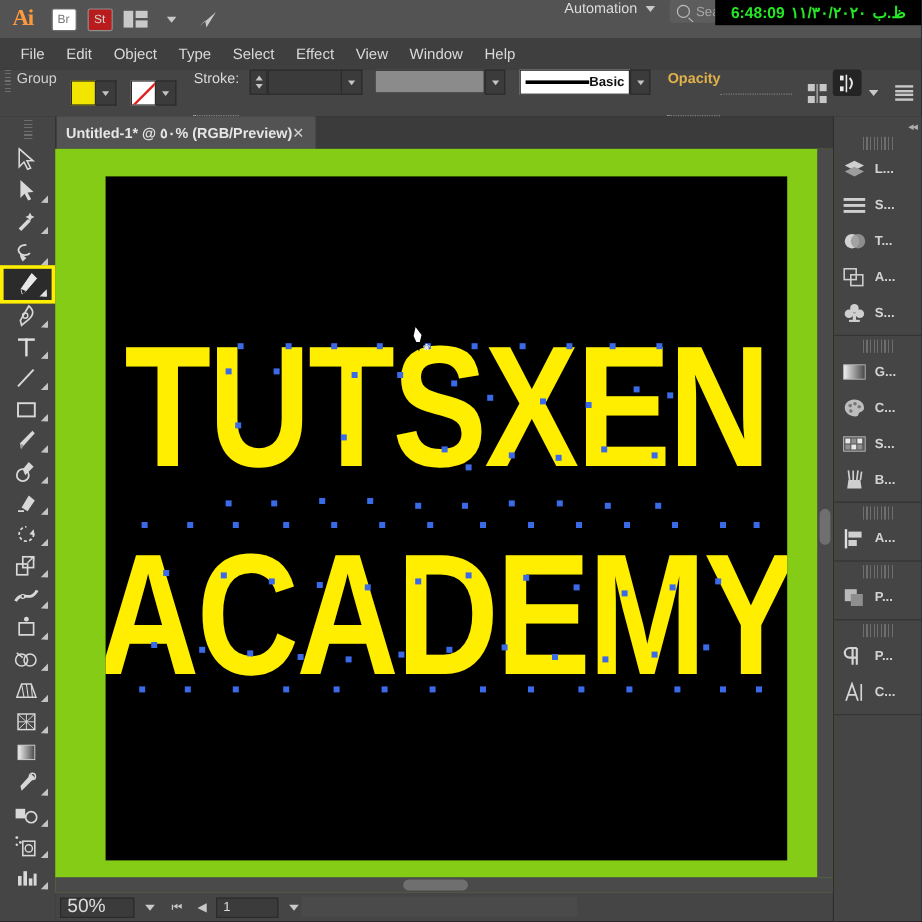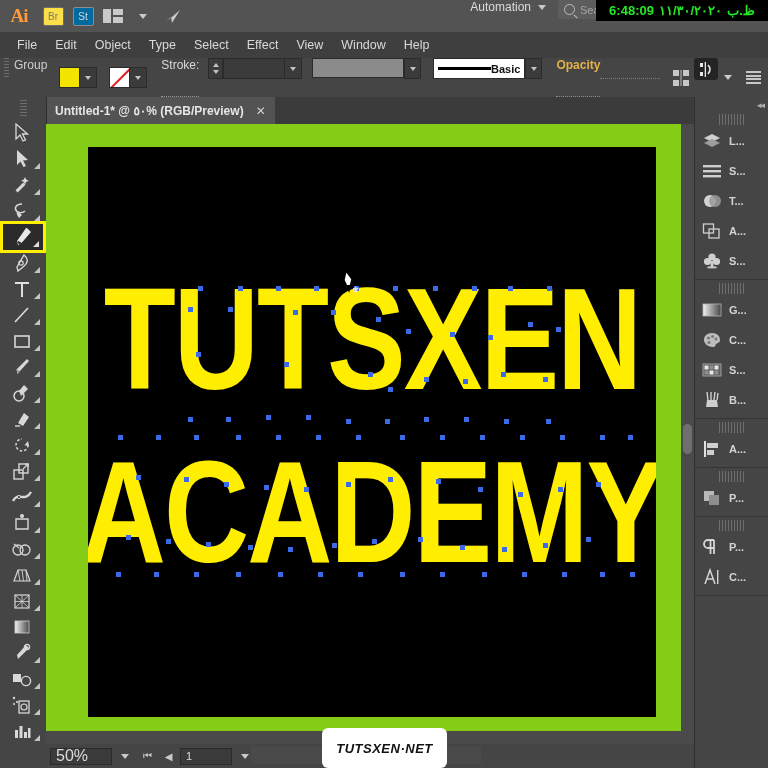--- a/index.html
+++ b/index.html
@@ -22,23 +22,23 @@
     font-family:"Liberation Serif",serif;font-size:19px;font-weight:bold;
     color:#ff9a3c;letter-spacing:-1px;
   }
   .appbar-icon{
     width:30px;height:32px;display:flex;align-items:center;justify-content:center;
     color:#bdbdbd;
   }
   .btn-sq{
     width:19px;height:17px;border:1px solid #8d8d8d;border-radius:2px;
     display:flex;align-items:center;justify-content:center;
-    font-size:10px;color:#d8d8d8;background:#0369a1;
-  }
-  .btn-sq.dim{color:#7a7a7a;border-color:#6d6d6d;background:#fde047;}
+    font-size:10px;color:#d8d8d8;background:#b91c1c;
+  }
+  .btn-sq.dim{color:#7a7a7a;border-color:#6d6d6d;background:#ffffff;}
   .arrangeglyph{width:20px;height:14px;position:relative;}
   .arrangeglyph i{position:absolute;background:#c9c9c9;display:block;}
   .arrangeglyph i.a{left:0;top:0;width:8px;height:14px;}
   .arrangeglyph i.b{left:10px;top:0;width:10px;height:6px;}
   .arrangeglyph i.c{left:10px;top:8px;width:10px;height:6px;}
   .chev{
     width:0;height:0;border-left:4px solid transparent;border-right:4px solid transparent;
     border-top:5px solid #c9c9c9;
   }
   .appbar-spacer{flex:1;}
@@ -136,21 +136,21 @@
 
   
   .tabbar{
     position:absolute;left:0;top:97px;width:768px;height:27px;background:#3b3b3b;
   }
   .collapse-left{
     position:absolute;left:4px;top:5px;color:#b0b0b0;font-size:9px;letter-spacing:-1px;
   }
   .doctab{
     position:absolute;left:46px;top:0;height:27px;background:#535353;
-    display:flex;align-items:center;padding:0 9px;gap:12px;
+    display:flex;align-items:center;padding:0 9px;gap:0;
   }
   .doctab .title{font-size:12px;color:#e6e6e6;font-weight:bold;white-space:nowrap;}
   .doctab .closex{font-size:12px;color:#cfcfcf;}
   .collapse-right{
     position:absolute;right:5px;top:4px;color:#b0b0b0;font-size:9px;letter-spacing:-1px;
   }
 
   
   .toolbar{
     position:absolute;left:0;top:97px;width:46px;height:671px;background:#454545;
@@ -899,17 +899,14 @@
           <svg width="20" height="18" viewBox="0 0 20 18">
             <path d="M3 16 L8 2 L13 16 M5 11 L11 11" stroke="#d5d5d5" stroke-width="1.5" fill="none"></path>
             <rect x="15" y="2" width="1.4" height="14" fill="#d5d5d5"></rect>
           </svg>
         </span>
         <span class="rp-label">C...</span>
       </div>
     </div>
   </div>
 
-  <div class="watermark">
-    <span>TUTSXEN·NET</span>
-  </div>
 
 </div>
 
 </body></html>

